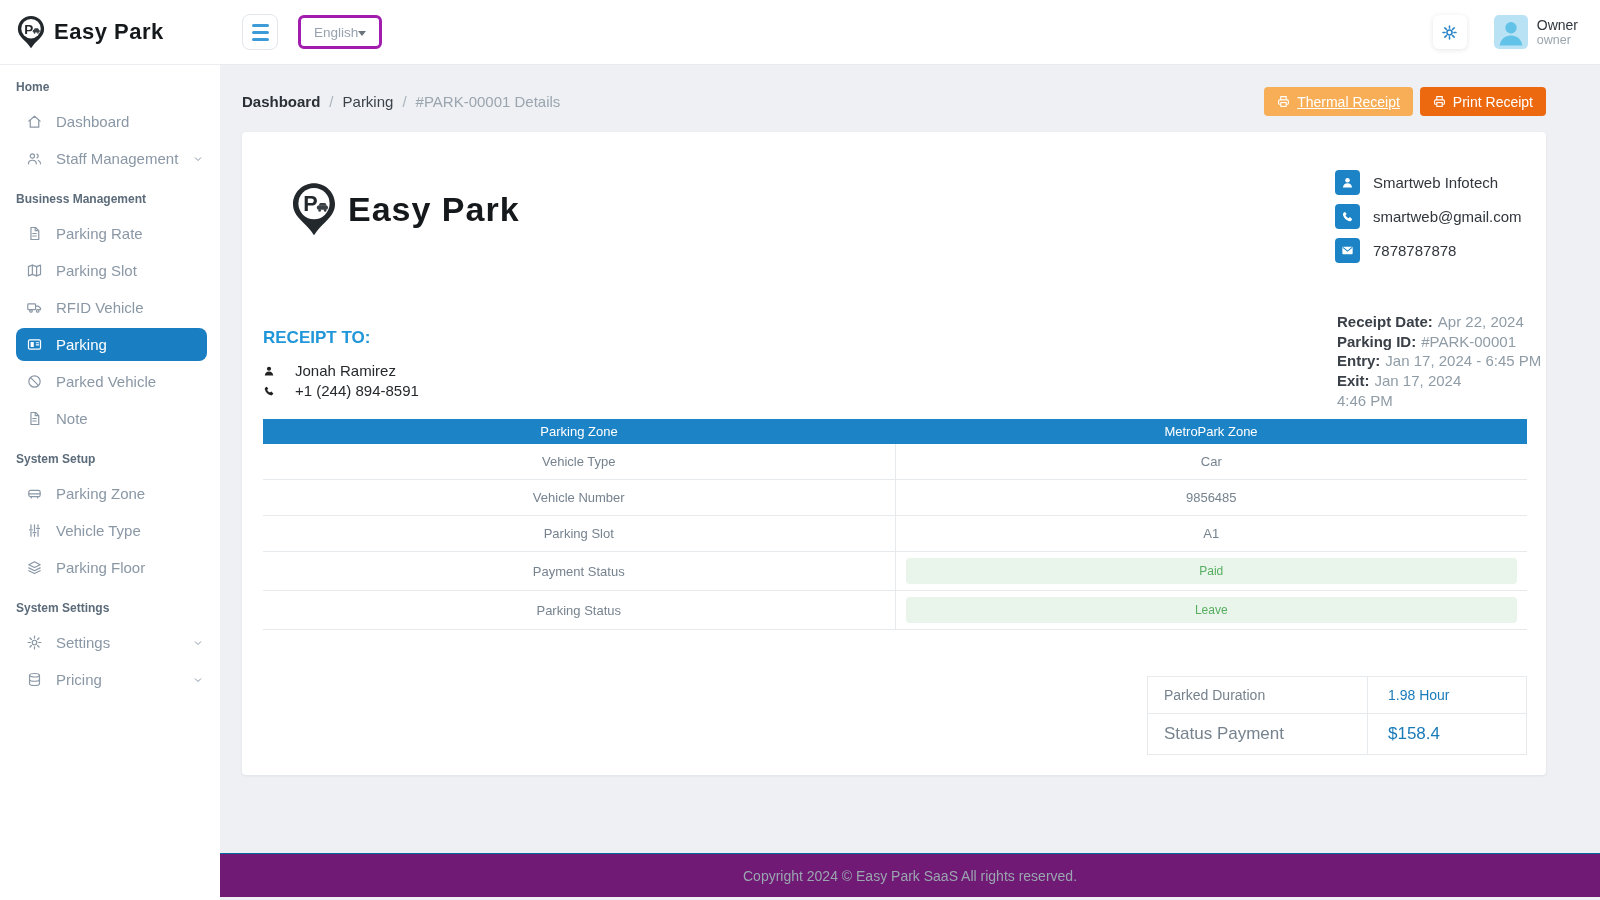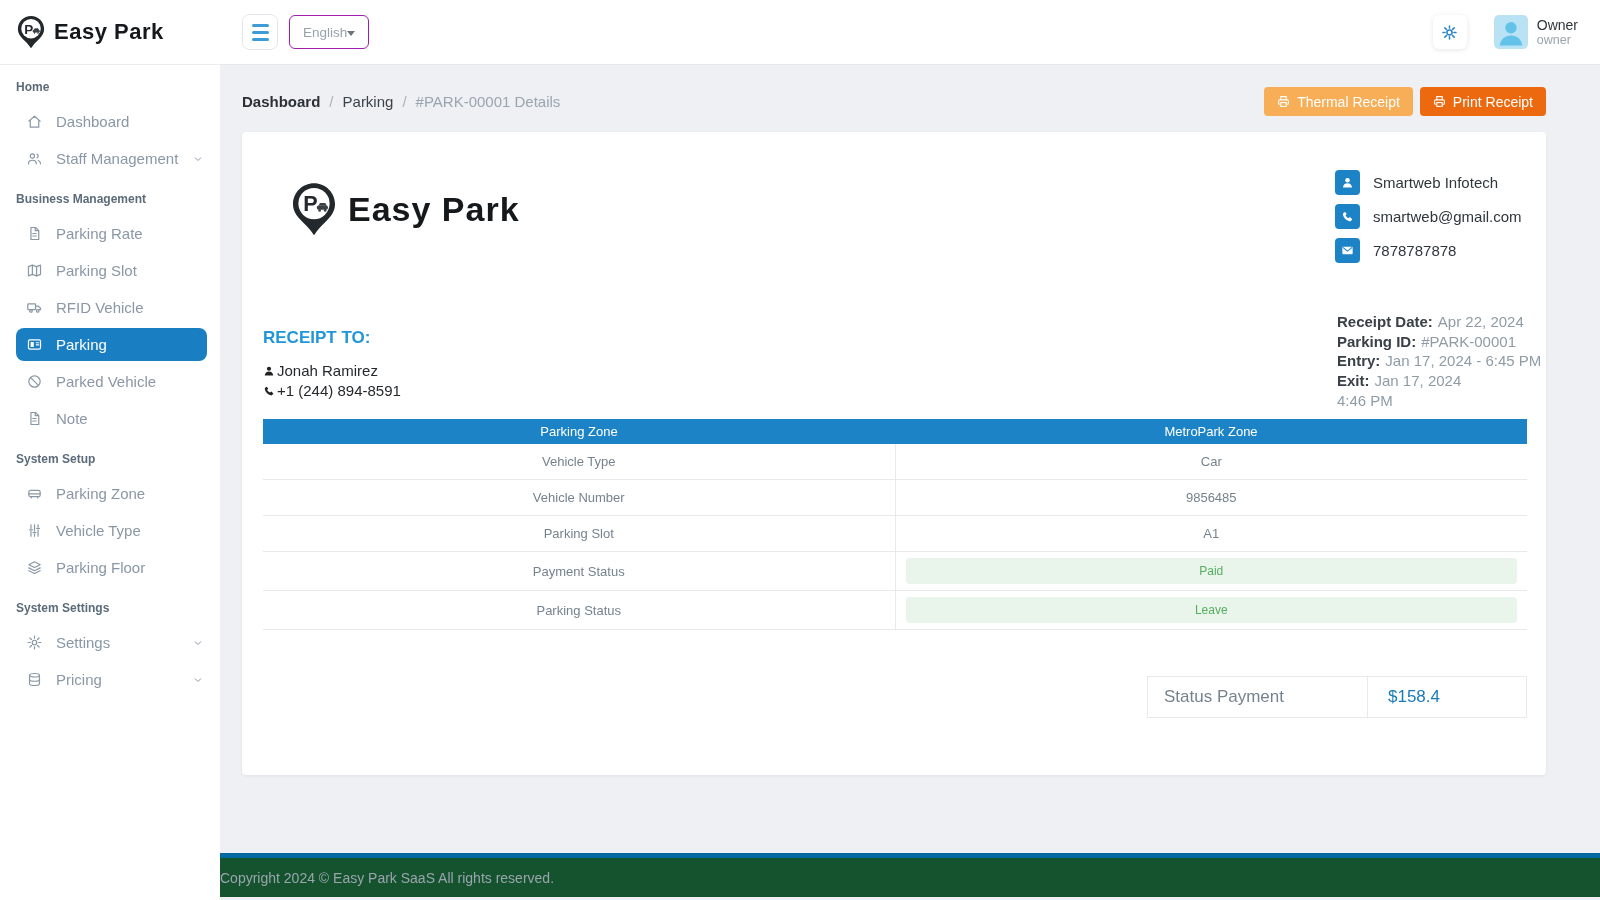--- a/index.html
+++ b/index.html
@@ -26,21 +26,21 @@
 
   
   .page-right { position:absolute; left:220px; top:0; width:1380px; height:900px;
                 display:flex; flex-direction:column; }
   .topbar { height:65px; background:#fff; border-bottom:1px solid #e7e9ec;
             display:flex; align-items:center; padding:0 22px; flex:none; }
   .hamburger { width:36px; height:36px; border:1px solid #e3e7eb; border-radius:8px;
                background:#fff; display:flex; flex-direction:column; gap:4px;
                align-items:center; justify-content:center; cursor:pointer; }
   .hamburger i { display:block; width:17px; height:3px; background:#3d9bd8; border-radius:2px; }
-  .lang-btn { margin-left:11px; height:34px; border:1px solid #a21caf; border-radius:6px;
+  .lang-btn { margin-left:20px; height:34px; border:3px solid #a21caf; border-radius:6px;
               background:#fff; color:#98a2ad; font-size:13.5px; padding:0 13px;
               display:flex; align-items:center; cursor:pointer; }
   .caret { width:0; height:0; border-left:4px solid transparent; border-right:4px solid transparent;
            border-top:5px solid #6b737b; margin-top:2px; }
   .topbar-right { margin-left:auto; display:flex; align-items:center; }
   .gear-btn { width:34px; height:34px; background:#fff; border:none; border-radius:6px;
               box-shadow:0 1px 5px rgba(40,50,60,.12); display:flex; align-items:center;
               justify-content:center; cursor:pointer; }
   .gear-btn svg { width:17px; height:17px; stroke:#2e86c8; fill:none; stroke-width:2.2; stroke-linecap:round; }
   .avatar { width:34px; height:34px; border-radius:5px; background:#b9e2f4; margin-left:27px;
@@ -55,41 +55,41 @@
   .crumb { font-size:15px; display:flex; align-items:center; gap:9px; }
   .crumb .c-strong { color:#2b3036; font-weight:600; cursor:pointer; }
   .crumb .c-mid { color:#3b424a; cursor:pointer; }
   .crumb .c-sep { color:#aab3bc; font-weight:400; }
   .crumb .c-muted { color:#9aa5af; }
   .crumb-actions { margin-left:auto; display:flex; gap:7px; }
   .btn { height:29px; border:none; border-radius:4px; color:#fff; font-size:14px;
          font-family:"Liberation Sans", sans-serif; display:flex; align-items:center;
          gap:7px; padding:0 13px; cursor:pointer; }
   .btn svg { width:13px; height:13px; stroke:#fff; fill:none; stroke-width:2; }
-  .btn-thermal { background:#f8ae56; }
+  .btn-thermal { background:#f8ae56;text-decoration:underline; }
   .btn-print { background:#ec6910; }
 
   .card { margin:16px 54px 0 22px; height:643px; background:#fff; border-radius:4px;
           box-shadow:0 1px 3px rgba(50,60,70,.08); position:relative; }
 
   .logo-big { position:absolute; left:48px; top:48px; display:flex; align-items:center; gap:10px; }
   .logo-big .pin { width:48px; height:58px; }
   .logo-big .brand-text { font-size:34px; font-weight:800; color:#15191c; letter-spacing:1px; }
 
   .contact-list { position:absolute; right:19px; top:38px; width:192px;
                   display:flex; flex-direction:column; gap:9px;text-align:center; }
   .contact-row { display:flex; align-items:center; gap:13px; }
   .csq { width:25px; height:25px; border-radius:4px; background:#1c84c6; flex:none;
          display:flex; align-items:center; justify-content:center; }
   .csq svg { width:13px; height:13px; }
   .contact-row span { font-size:15px; color:#30363c; }
 
   .receipt-to { position:absolute; left:21px; top:196px; }
   .rt-heading { font-size:17px; font-weight:bold; color:#2196d8; margin-bottom:13px; }
-  .rt-row { display:flex; align-items:center; gap:2px; font-size:15px; color:#26292c;
+  .rt-row { display:flex; align-items:center; gap:20px; font-size:15px; color:#26292c;
             line-height:20px; }
   .rt-row svg { width:12px; height:12px; flex:none; }
 
   .info-block { position:absolute; right:19px; top:180px; width:190px;
                 font-size:15px; line-height:19.7px; }
   .info-label { color:#3a4047; font-weight:600; }
   .info-value { color:#8f9ca6; margin-left:5px; }
 
   .ptable { position:absolute; left:21px; right:19px; top:287px; }
   table.zones { width:100%; border-collapse:collapse; font-size:13px;
@@ -105,22 +105,22 @@
                  border-radius:4px; padding:6px 0; }
 
   .summary { position:absolute; right:19px; top:544px; width:380px;
              border-collapse:collapse; }
   .summary td { border:1px solid #e7eaec; }
   .summary .s-label { color:#76838f; padding:10px 16px; width:220px; font-size:14px; }
   .summary .s-value { color:#1a7bb9; padding:10px 20px; font-size:14px; }
   .summary tr.big .s-label { font-size:17px; }
   .summary tr.big .s-value { font-size:17px; }
 
-  .footer { height:44px; background:#14532d; border-top:5px solid #0369a1; flex:none;
-            display:flex; align-items:center; 
+  .footer { height:44px; background:#701a75; border-top:1px solid #0369a1; flex:none;
+            display:flex; align-items:center; justify-content:center;
             font-size:14px; color:#9aa5af; }
   .bottom-strip { height:3px; background:#eef0f4; flex:none; }
 </style>
 </head>
 <body>
 
 <aside class="sidebar">
   <div class="sb-logo">
     <svg class="pin" viewBox="0 0 40 46">
       <path d="M20 1.5C10.3 1.5 2.5 9.3 2.5 19c0 5.6 2.9 9.6 6.6 13.4 2.6 2.7 5.7 5.4 8.4 9l2.5 3.4 2.5-3.4c2.7-3.6 5.8-6.3 8.4-9 3.7-3.8 6.6-7.8 6.6-13.4 0-9.7-7.8-17.5-17.5-17.5z" fill="#23282c"></path>
@@ -433,20 +433,24 @@
               <td class="badge-cell">
                   <span class="badge-green">Leave</span>
                 </td>
             </tr>
           </tbody>
         </table>
       </div>
 
       <table class="summary">
         <tbody>
+            <tr>
+          <td class="s-label">Parked Duration</td>
+          <td class="s-value">1.98 Hour</td>
+        </tr>
         <tr class="big">
           <td class="s-label">Status Payment</td>
           <td class="s-value">$158.4</td>
         </tr>
       </tbody>
         </table>
 
     </div>
   </div>
 

